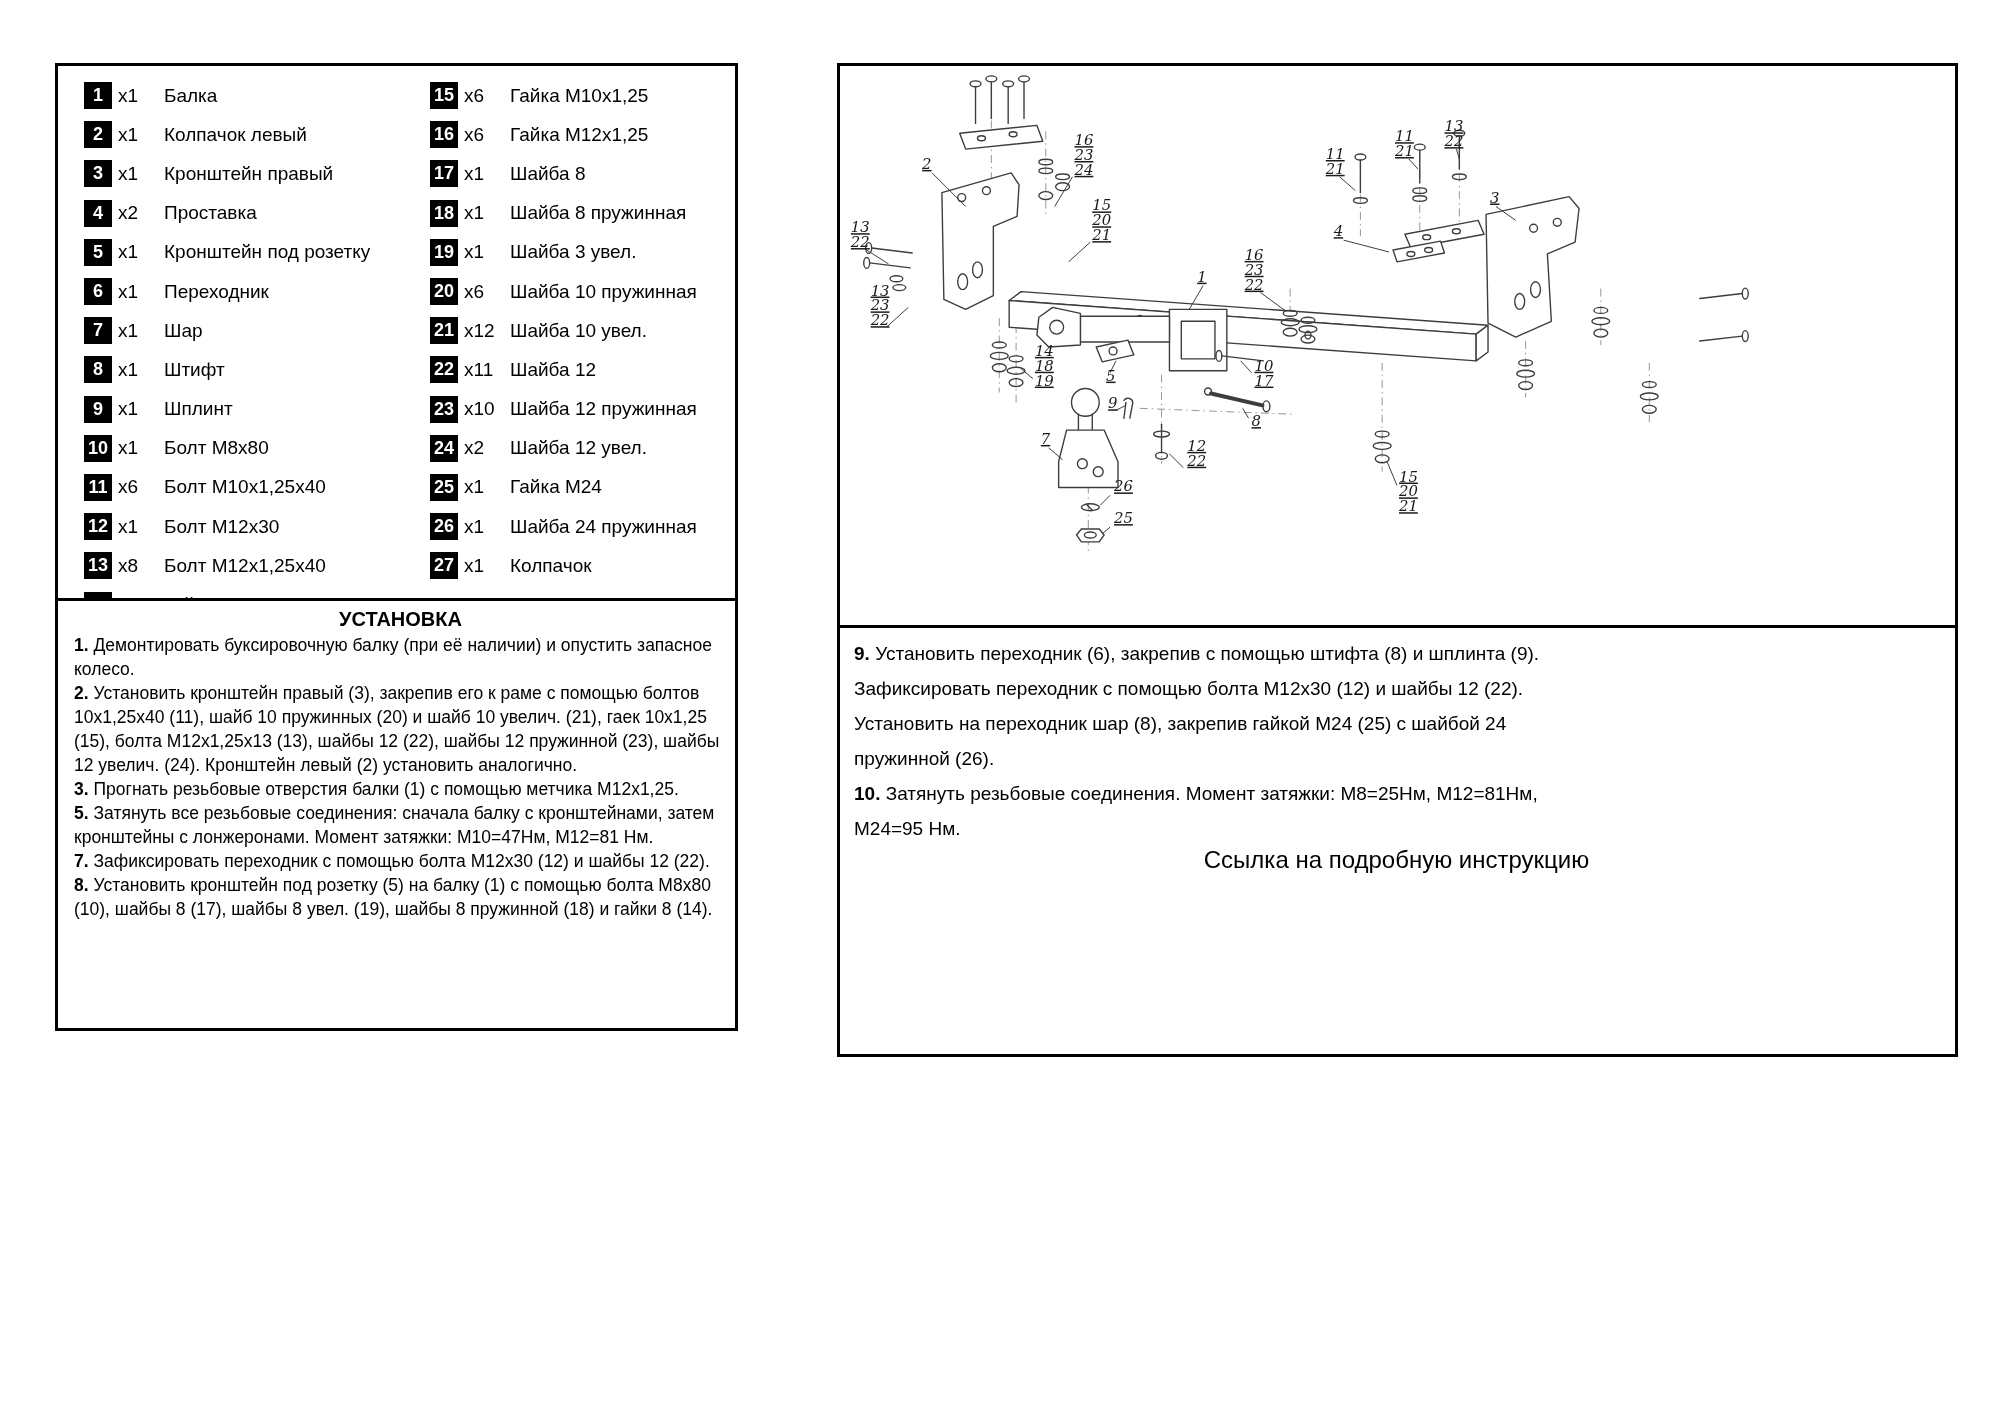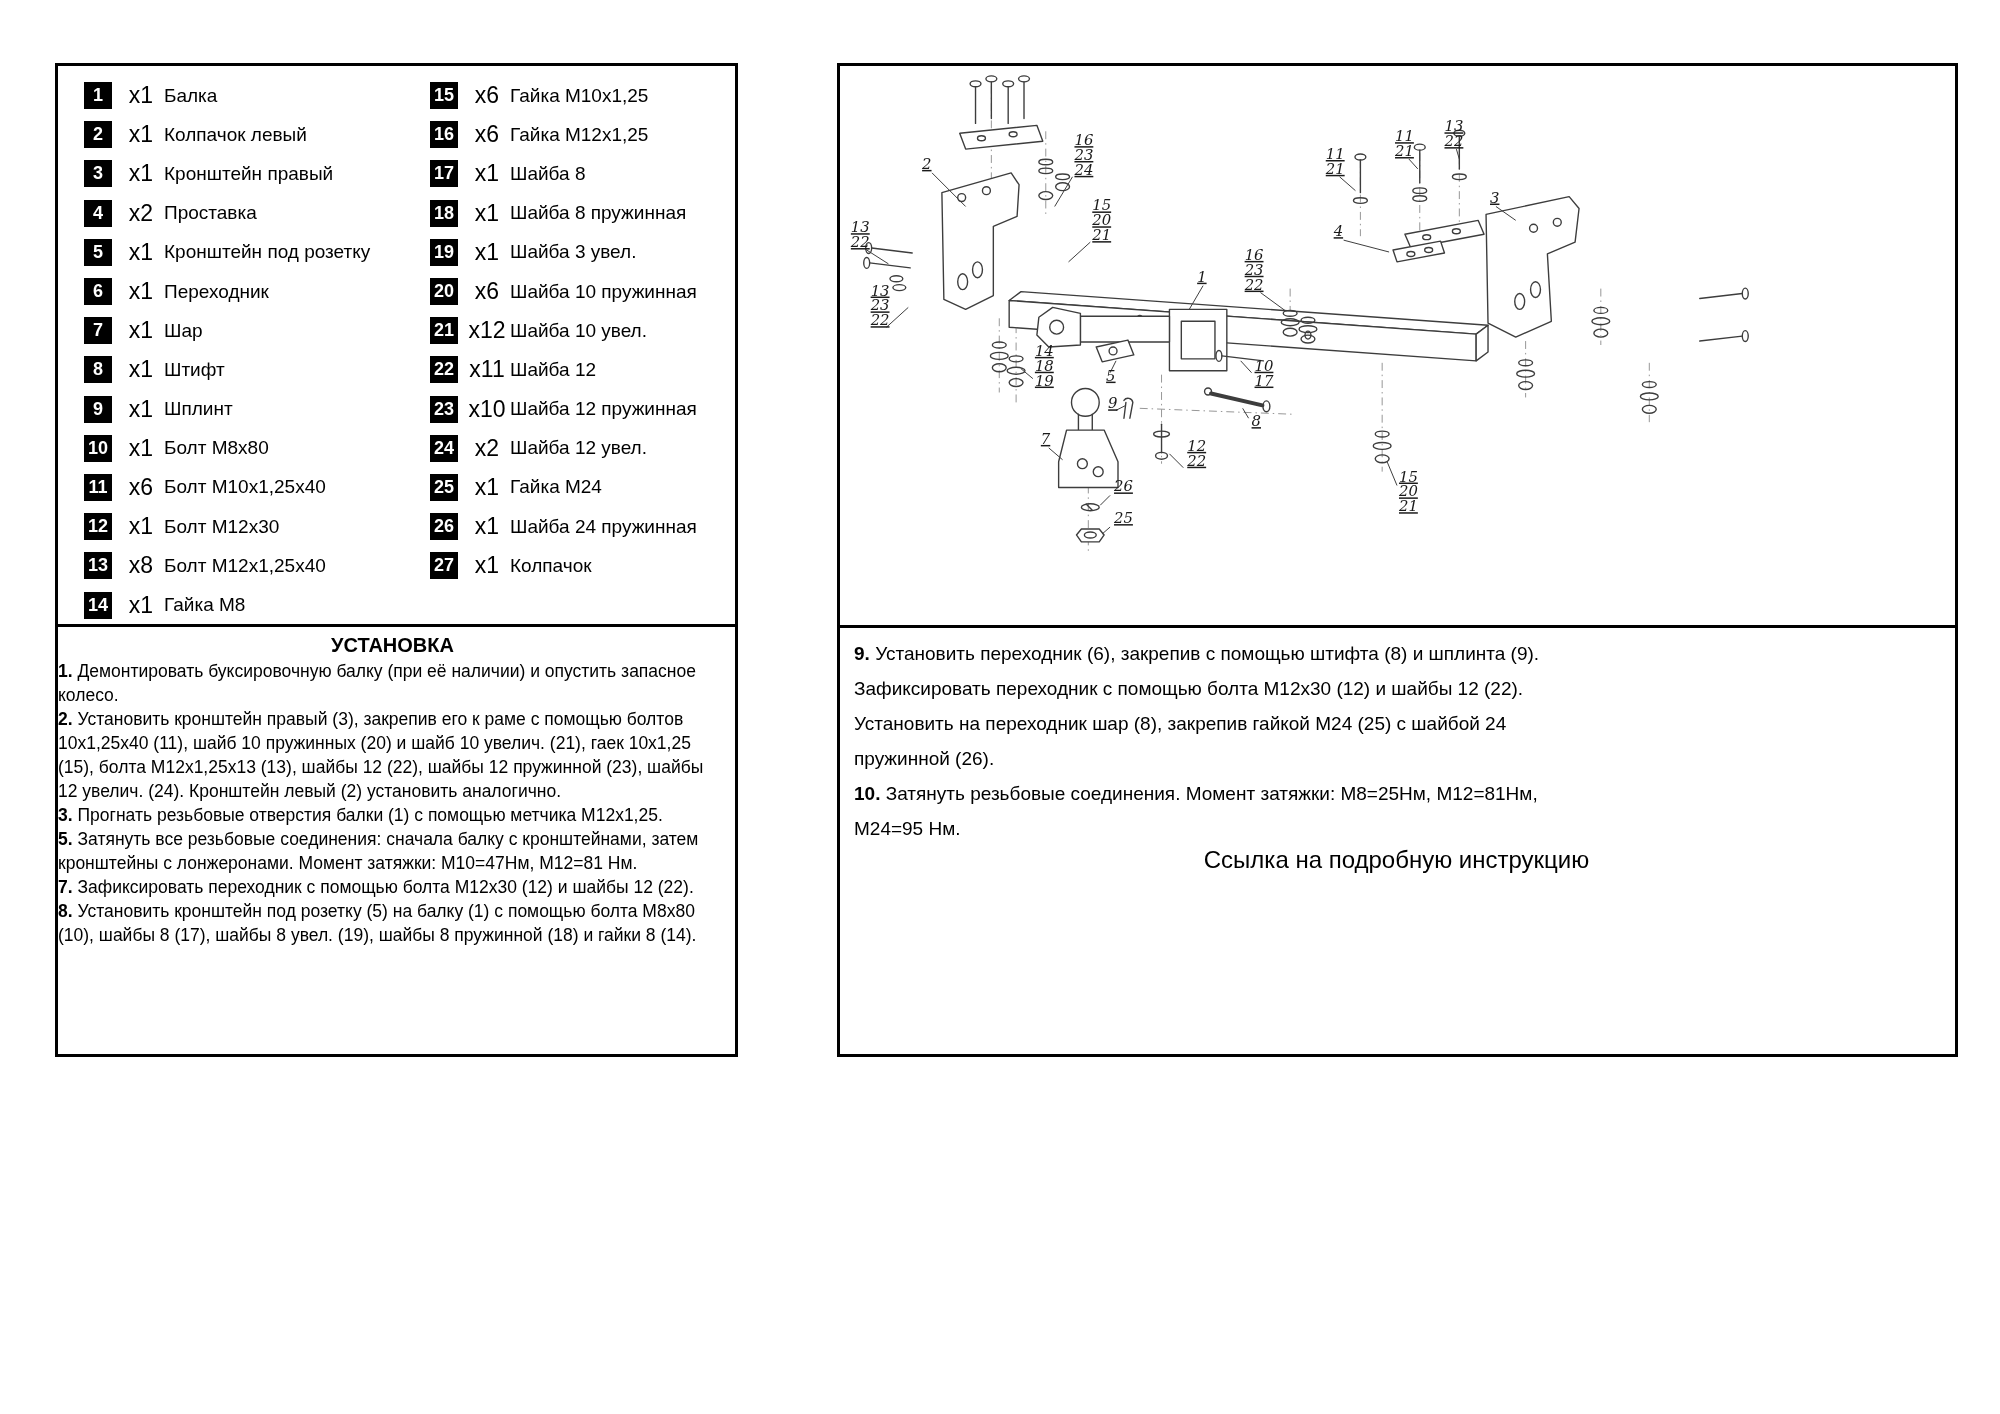--- a/index.html
+++ b/index.html
@@ -8,25 +8,25 @@
   .box{position:absolute;border:3px solid #000;background:#fff;box-sizing:border-box;overflow:hidden}
 
   
   #parts-box{left:55px;top:63px;width:683px;height:564px;padding:10px 0 0 26px}
   .parts-grid{display:flex}
   .pcol1{width:346px;display:flex;flex-direction:column}
   .pcol2{flex:1;display:flex;flex-direction:column}
   .part-row{display:flex;align-items:center;height:39.2px}
   .badge{width:28px;height:27px;background:#000;color:#fff;font-weight:bold;font-size:18px;
          display:flex;align-items:center;justify-content:center;flex:0 0 28px}
-  .qty{width:46px;text-align:center;font-size:23px;margin-left:6px;white-space:nowrap}
+  .qty{width:46px;font-size:19px;margin-left:6px;white-space:nowrap}
   .pname{font-size:19px;white-space:nowrap}
 
   
-  #install-box{left:55px;top:624px;width:683px;height:433px;padding:6px 8px 0 0}
+  #install-box{left:55px;top:598px;width:683px;height:433px;padding:6px 8px 0 16px}
   .install-title{text-align:center;font-weight:bold;font-size:20px;margin:1px 0 2px}
   .step{margin:0;font-size:17.5px;line-height:24px}
   .step b{font-weight:bold}
 
   
   #right-box{left:837px;top:63px;width:1121px;height:994px}
   #diagram-area{height:562px;border-bottom:3px solid #000;box-sizing:border-box;position:relative}
   #diagram-area svg{display:block;width:100%;height:100%}
   #right-text{padding:8px 16px 0 14px}
   #right-text .step{font-size:19px;line-height:35px;max-width:708px}

